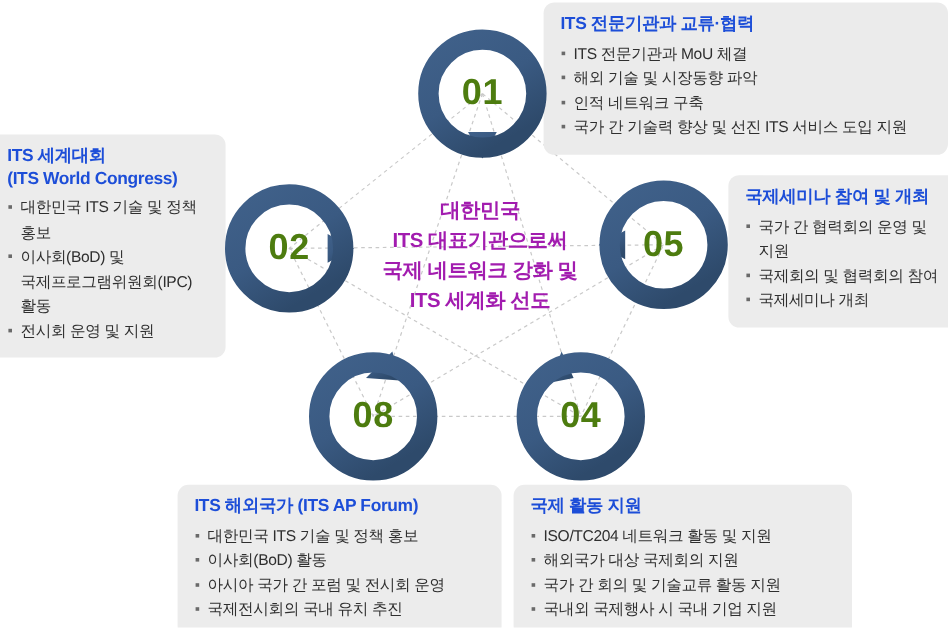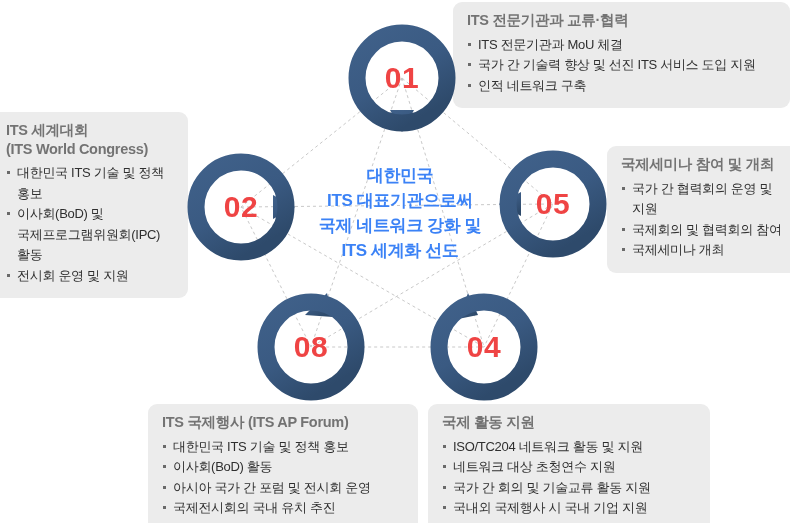--- a/index.html
+++ b/index.html
@@ -37,21 +37,21 @@
     position: absolute;
     background: #ececec;
     border-radius: 9px;
     box-sizing: border-box;
     padding: 9px 14px 12px 14px;
   }
   .panel.flat {
     background: #ebebeb;
   }
   .panel-title {
-    color: #737373;
+    color: #1d4ed8;
     font-size: 14.5px;
     font-weight: bold;
     line-height: 1.28;
     margin: 0 0 5px 0;
     letter-spacing: -0.3px;
     white-space: pre-line;
   }
   .panel-list {
     list-style: none;
     margin: 0;
@@ -98,39 +98,39 @@
     position: absolute;
     left: 0;
     top: 0;
     width: 112px;
     height: 112px;
     display: flex;
     align-items: center;
     justify-content: center;
     font-size: 30px;
     font-weight: bold;
-    color: #ef4444;
+    color: #4d7c0f;
     letter-spacing: 0.5px;
     font-family: "Liberation Sans", "DejaVu Sans", sans-serif;
   }
 
   #node-01 { left: 346px; top: 22px; }
   #node-02 { left: 185px; top: 151px; }
   #node-05 { left: 497px; top: 148px; text-decoration: underline; }
   #node-03 { left: 255px; top: 291px; }
   #node-04 { left: 428px; top: 291px; }
 
   
   #center-text {
     position: absolute;
     left: 300px;
     top: 163px;
     width: 200px;
     text-align: center;
-    color: #3b82f6;
+    color: #a21caf;
     font-size: 17px;
     font-weight: bold;
     line-height: 1.48;
     letter-spacing: -0.4px;
     white-space: pre-line;
   }
 </style>
 </head>
 <body>
 
@@ -146,22 +146,23 @@
       <path d="M241,207 L484,347"></path>
       <path d="M553,204 L311,347"></path>
       <path d="M241,207 L553,204"></path>
     </g>
   </svg>
 
   <div class="panel flat" id="panel-01">
     <div class="panel-title">ITS 전문기관과 교류·협력</div>
     <ul class="panel-list">
       <li>ITS 전문기관과 MoU 체결</li>
+      <li>해외 기술 및 시장동향 파악</li>
+      <li>인적 네트워크 구축</li>
       <li>국가 간 기술력 향상 및 선진 ITS 서비스 도입 지원</li>
-      <li>인적 네트워크 구축</li>
     </ul>
   </div>
 
   <div class="panel" id="panel-02">
     <div class="panel-title">ITS 세계대회
 (ITS World Congress)</div>
     <ul class="panel-list">
       <li>대한민국 ITS 기술 및 정책 홍보</li>
       <li>이사회(BoD) 및
 국제프로그램위원회(IPC) 활동</li>
@@ -172,34 +173,34 @@
   <div class="panel" id="panel-05">
     <div class="panel-title">국제세미나 참여 및 개최</div>
     <ul class="panel-list">
       <li>국가 간 협력회의 운영 및 지원</li>
       <li>국제회의 및 협력회의 참여</li>
       <li>국제세미나 개최</li>
     </ul>
   </div>
 
   <div class="panel" id="panel-03">
-    <div class="panel-title">ITS 국제행사 (ITS AP Forum)</div>
+    <div class="panel-title">ITS 해외국가 (ITS AP Forum)</div>
     <ul class="panel-list">
       <li>대한민국 ITS 기술 및 정책 홍보</li>
       <li>이사회(BoD) 활동</li>
       <li>아시아 국가 간 포럼 및 전시회 운영</li>
       <li>국제전시회의 국내 유치 추진</li>
     </ul>
   </div>
 
   <div class="panel" id="panel-04">
     <div class="panel-title">국제 활동 지원</div>
     <ul class="panel-list">
       <li>ISO/TC204 네트워크 활동 및 지원</li>
-      <li>네트워크 대상 초청연수 지원</li>
+      <li>해외국가 대상 국제회의 지원</li>
       <li>국가 간 회의 및 기술교류 활동 지원</li>
       <li>국내외 국제행사 시 국내 기업 지원</li>
     </ul>
   </div>
 
   <div id="center-text">대한민국
 ITS 대표기관으로써
 국제 네트워크 강화 및
 ITS 세계화 선도</div>
 

